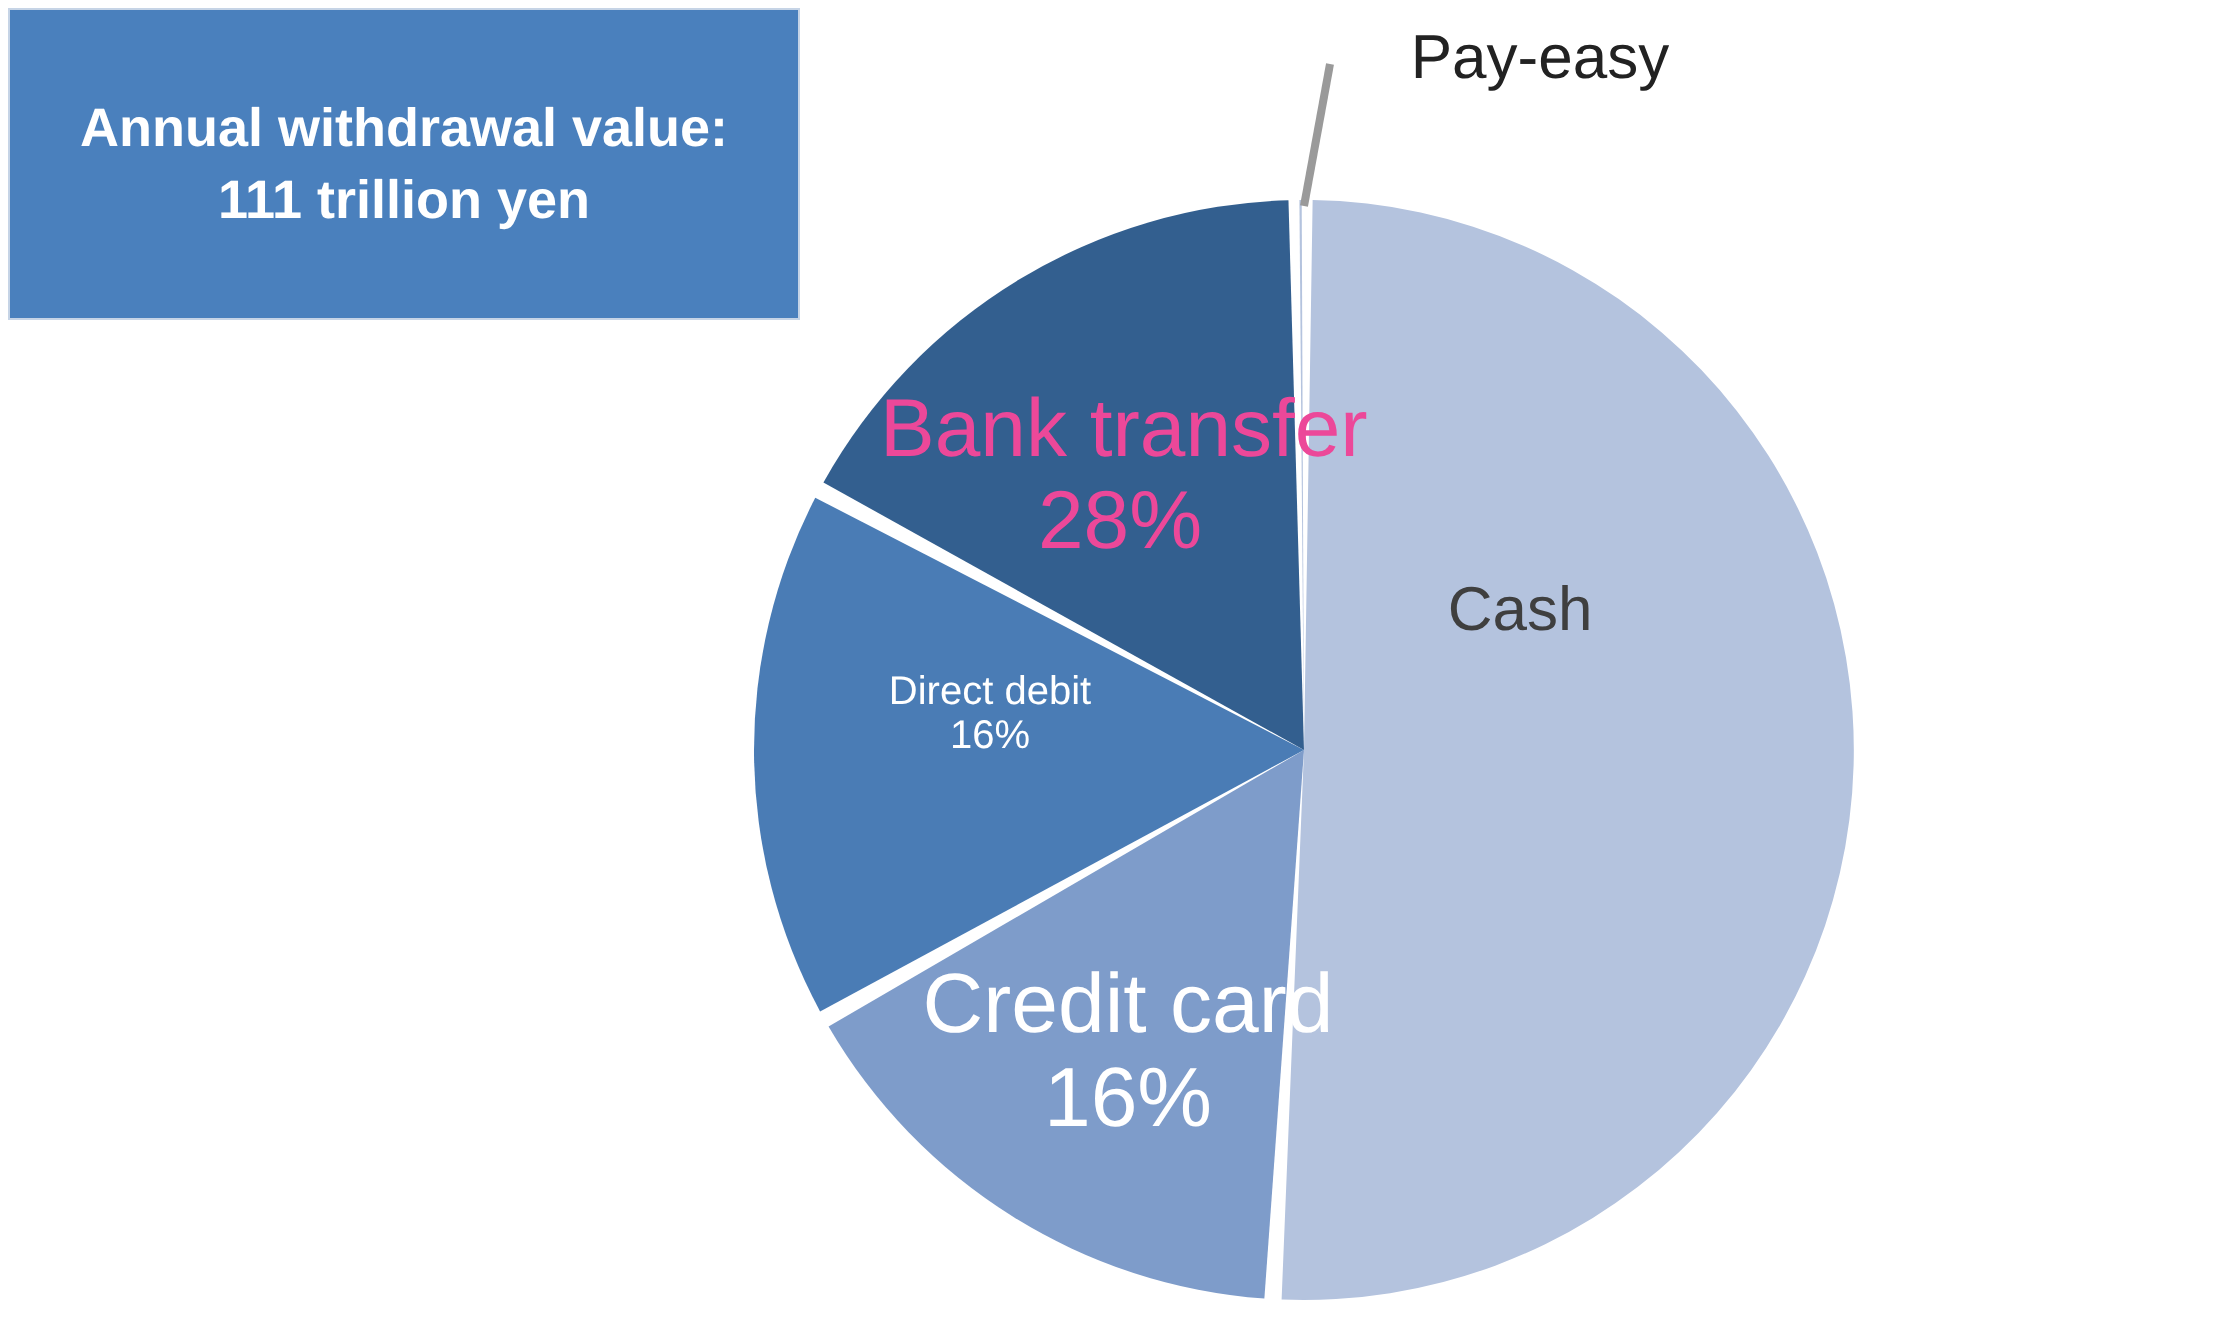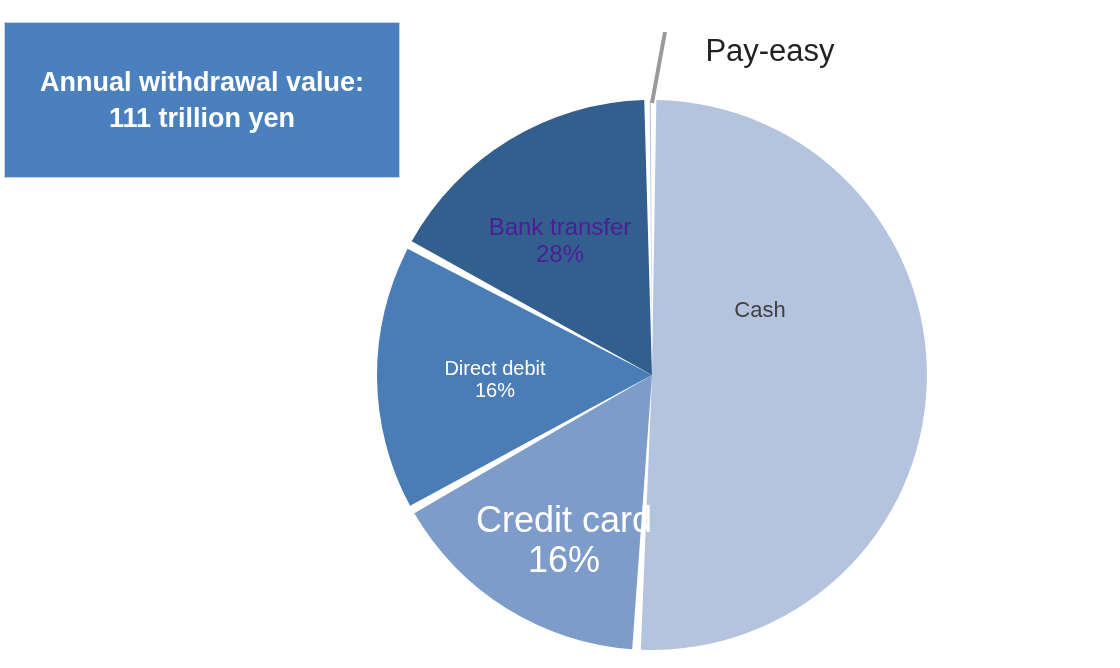--- a/index.html
+++ b/index.html
@@ -31,21 +31,20 @@
     width: 396px;
     height: 156px;
     background: #4a80bd;
     border: 1px solid #c6d4e6;
     box-sizing: border-box;
     display: flex;
     flex-direction: column;
     align-items: center;
     justify-content: center;
     gap: 2px;
-    margin-top: 18px;
   }
   .info-line {
     color: #ffffff;
     font-weight: bold;
     font-size: 27px;
     line-height: 34px;
     letter-spacing: 0px;
     white-space: nowrap;
     text-align: center;
   }
@@ -57,53 +56,52 @@
     top: 0;
   }
 
   
   .slice-label {
     position: absolute;
     text-align: center;
     white-space: nowrap;
     line-height: 1.12;
     pointer-events: none;
-    margin-top: 22px;
   }
   .slice-label .l1 { display: block; }
   .slice-label .l2 { display: block; }
 
   .label-cash {
     left: 660px;
-    top: 276px;
+    top: 288px;
     width: 200px;
     color: #3f3f3f;
-    font-size: 22px;
+    font-size: 31px;
     font-weight: normal;
   }
   .label-bank {
     left: 440px;
     top: 192px;
     width: 240px;
-    color: #4c1d95;
-    font-size: 24px;
+    color: #ec4899;
+    font-size: 41px;
   }
   .label-direct {
     left: 375px;
     top: 335px;
     width: 240px;
     color: #ffffff;
     font-size: 20px;
   }
   .label-credit {
     left: 444px;
     top: 478px;
     width: 240px;
     color: #ffffff;
-    font-size: 36px;
+    font-size: 42px;
   }
   .label-payeasy {
     left: 660px;
     top: 12px;
     width: 220px;
     color: #222222;
     font-size: 31px;
     text-align: center;
   }
 </style>

